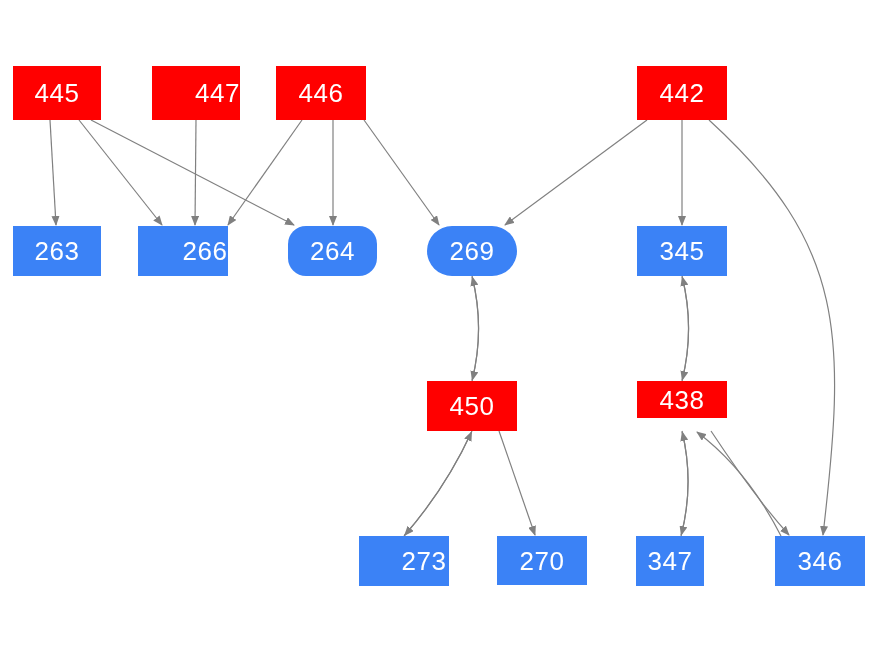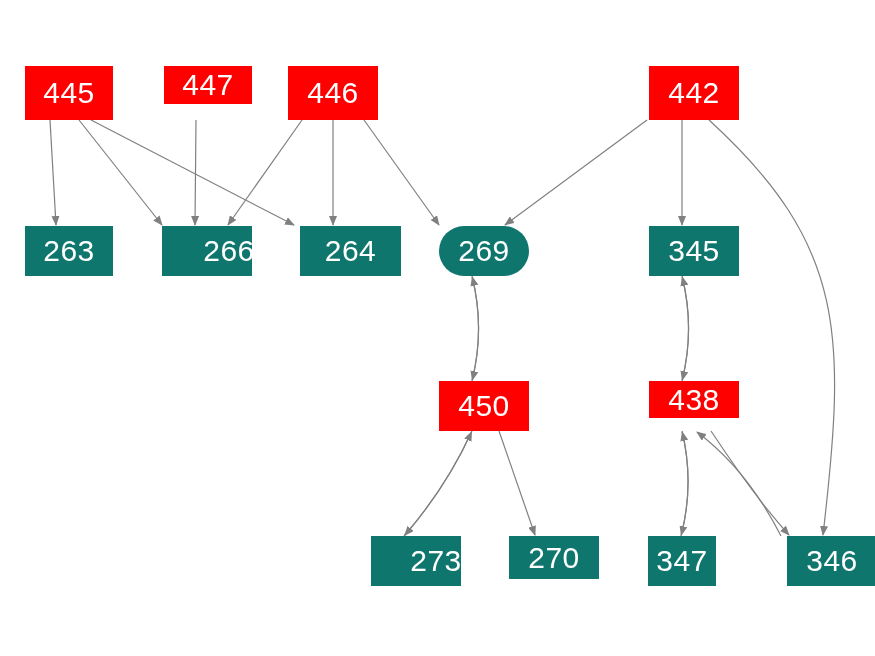--- a/index.html
+++ b/index.html
@@ -24,29 +24,28 @@
     width: 875px;
     height: 656px;
   }
   .graph-node {
     position: absolute;
     display: flex;
     align-items: center;
     justify-content: center;
     box-sizing: border-box;
     color: #ffffff;
-    font-size: 30px;
+    font-size: 26px;
     font-family: "Liberation Sans", sans-serif;
     letter-spacing: 0.5px;
     line-height: 1;
     user-select: none;
-    margin-left: 12px;
   }
   .node-red  { background: #ff0000; }
-  .node-blue { background: #0f766e; }
+  .node-blue { background: #3b82f6; }
 </style>
 </head>
 <body>
 
 <div id="graph-canvas">
 
   <svg id="edge-layer" viewBox="0 0 875 656" xmlns="http://www.w3.org/2000/svg">
     <defs>
       <marker id="arrowhead" markerWidth="10" markerHeight="8" refX="9" refY="4" orient="auto" markerUnits="userSpaceOnUse">
         <path d="M0,0 L10,4 L0,8 Z" fill="#808080"></path>
@@ -74,54 +73,54 @@
         <path d="M681,536 Q694.4994104709427,483.6238039092471 682.2310944305477,431.97293132551573" fill="none" stroke="#808080" stroke-width="1.2" marker-end="url(#arrowhead)"></path>
         <path d="M711,431 Q755,497.5 789,535" fill="none" stroke="#808080" stroke-width="1.2" marker-end="url(#arrowhead)"></path>
         <path d="M781,536 Q747,469.5 697,432" fill="none" stroke="#808080" stroke-width="1.2" marker-end="url(#arrowhead)"></path>
       </g>
   </svg>
 
   <div id="node-group">
       <div class="graph-node node-red" style="left: 13px; top: 66px; width: 88px; height: 54px;">
         <span>445</span>
       </div>
-      <div class="graph-node node-red" style="left: 152px; top: 66px; width: 88px; height: 38px;">
+      <div class="graph-node node-red" style="left: 152px; top: 66px; width: 88px; height: 54px; justify-content: flex-end;">
         <span>447</span>
       </div>
       <div class="graph-node node-red" style="left: 276px; top: 66px; width: 90px; height: 54px;">
         <span>446</span>
       </div>
       <div class="graph-node node-red" style="left: 637px; top: 66px; width: 90px; height: 54px;">
         <span>442</span>
       </div>
       <div class="graph-node node-blue" style="left: 13px; top: 226px; width: 88px; height: 50px;">
         <span>263</span>
       </div>
-      <div class="graph-node node-blue" style="left: 150px; top: 226px; width: 90px; height: 50px; padding-left: 44px;">
+      <div class="graph-node node-blue" style="left: 138px; top: 226px; width: 90px; height: 50px; padding-left: 44px;">
         <span>266</span>
       </div>
-      <div class="graph-node node-blue" style="left: 288px; top: 226px; width: 101px; height: 50px;">
+      <div class="graph-node node-blue" style="left: 288px; top: 226px; width: 89px; height: 50px; border-radius: 18px;">
         <span>264</span>
       </div>
       <div class="graph-node node-blue" style="left: 427px; top: 226px; width: 90px; height: 50px; border-radius: 25px;">
         <span>269</span>
       </div>
       <div class="graph-node node-blue" style="left: 637px; top: 226px; width: 90px; height: 50px;">
         <span>345</span>
       </div>
       <div class="graph-node node-red" style="left: 427px; top: 381px; width: 90px; height: 50px;">
         <span>450</span>
       </div>
       <div class="graph-node node-red" style="left: 637px; top: 381px; width: 90px; height: 37px;">
         <span>438</span>
       </div>
       <div class="graph-node node-blue" style="left: 359px; top: 536px; width: 90px; height: 50px; padding-left: 40px;">
         <span>273</span>
       </div>
-      <div class="graph-node node-blue" style="left: 497px; top: 536px; width: 90px; height: 43px;">
+      <div class="graph-node node-blue" style="left: 497px; top: 536px; width: 90px; height: 49px;">
         <span>270</span>
       </div>
       <div class="graph-node node-blue" style="left: 636px; top: 536px; width: 68px; height: 50px;">
         <span>347</span>
       </div>
       <div class="graph-node node-blue" style="left: 775px; top: 536px; width: 90px; height: 50px;">
         <span>346</span>
       </div>
     </div>
 

